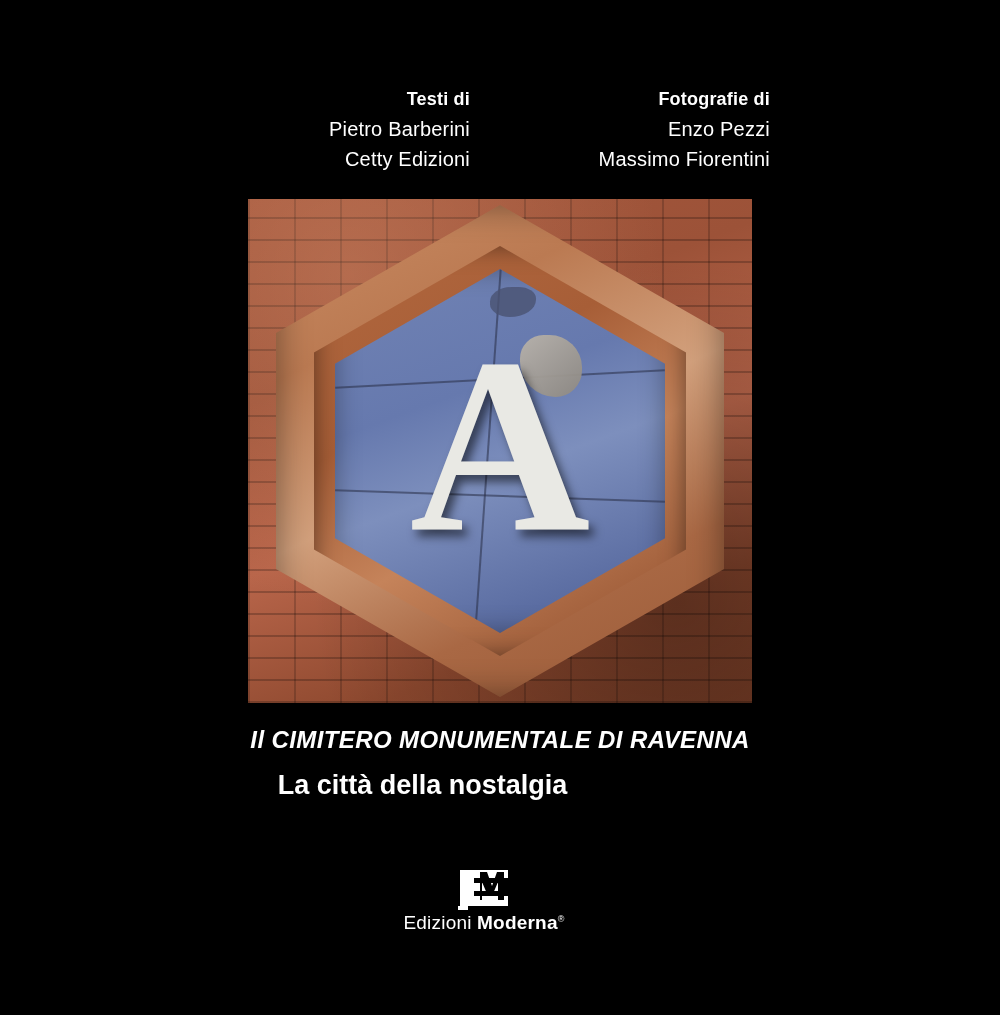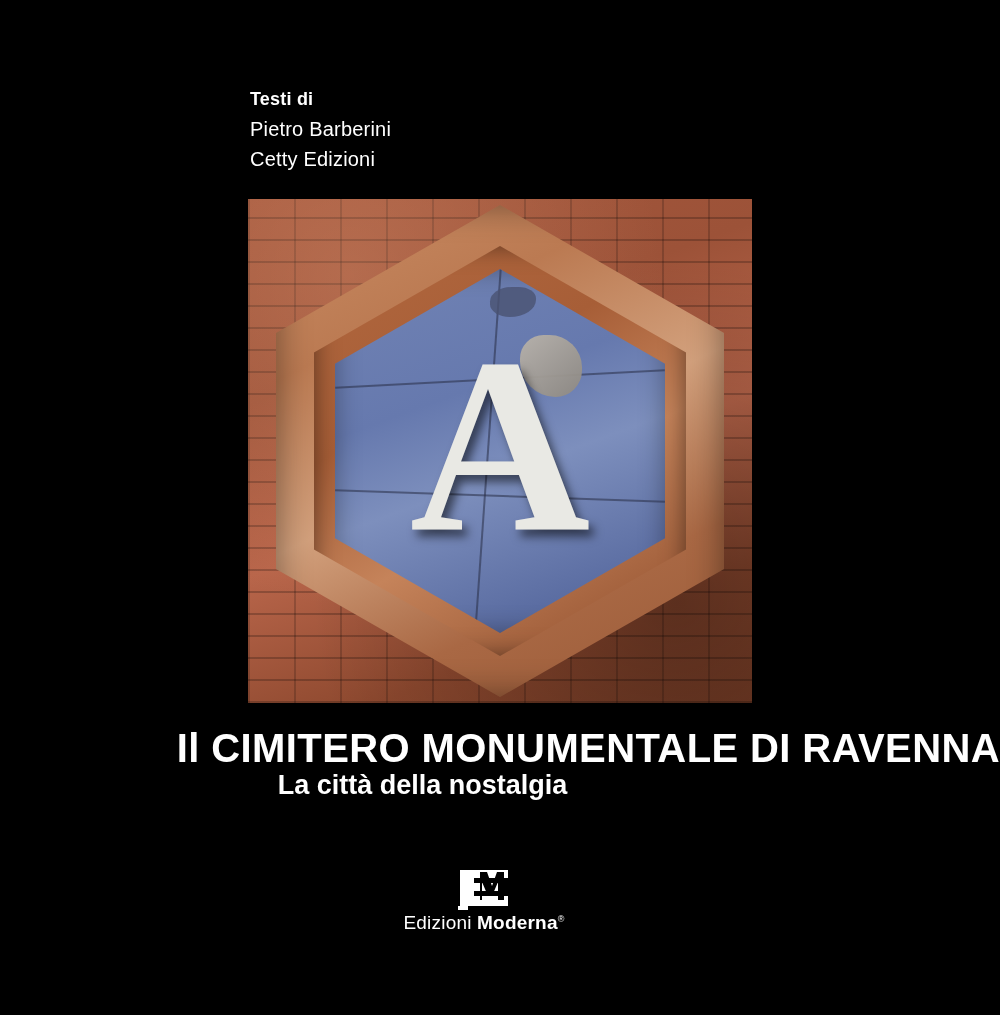--- a/index.html
+++ b/index.html
@@ -26,20 +26,21 @@
     position: absolute;
     top: 84px;
     left: 250px;
     width: 520px;
     display: flex;
     justify-content: flex-start;
     gap: 80px;
   }
   .credit-col {
     width: 250px;
+    text-align: right;
   }
   .credit-role {
     font-size: 18px;
     font-weight: bold;
     color: #ffffff;
     line-height: 30px;
     letter-spacing: 0.2px;
   }
   .credit-name {
     font-size: 20px;
@@ -153,25 +154,26 @@
     text-shadow: 5px 7px 10px rgba(0,0,0,0.55);
     user-select: none;
   }
 
   
   .title-main {
     position: absolute;
     top: 726px;
     left: 0;
     width: 1000px;
-    text-align: right;
-    font-size: 40px;
+    text-align: center;
+    font-size: 24px;
     font-weight: bold;
     letter-spacing: 0.4px;
     color: #ffffff;
+    font-style: italic;
   }
   .title-sub {
     position: absolute;
     top: 770px;
     left: 0;
     width: 845px;
     text-align: center;
     font-size: 27px;
     font-weight: bold;
     color: #ffffff;
@@ -209,20 +211,25 @@
 </head>
 <body>
 
 <div class="cover">
 
   <div class="credits">
     <div class="credit-col">
       <div class="credit-role">Testi di</div>
       <div class="credit-name">Pietro Barberini</div>
       <div class="credit-name">Cetty Edizioni</div>
+    </div>
+    <div class="credit-col">
+      <div class="credit-role">Fotografie di</div>
+      <div class="credit-name">Enzo Pezzi</div>
+      <div class="credit-name">Massimo Fiorentini</div>
     </div>
   </div>
 
   <div class="photo-frame">
     <div class="brick"></div>
     <div class="hex-outer"></div>
     <div class="hex-mid"></div>
     <div class="hex-inner">
       <div class="crack c1"></div>
       <div class="crack c2"></div>

